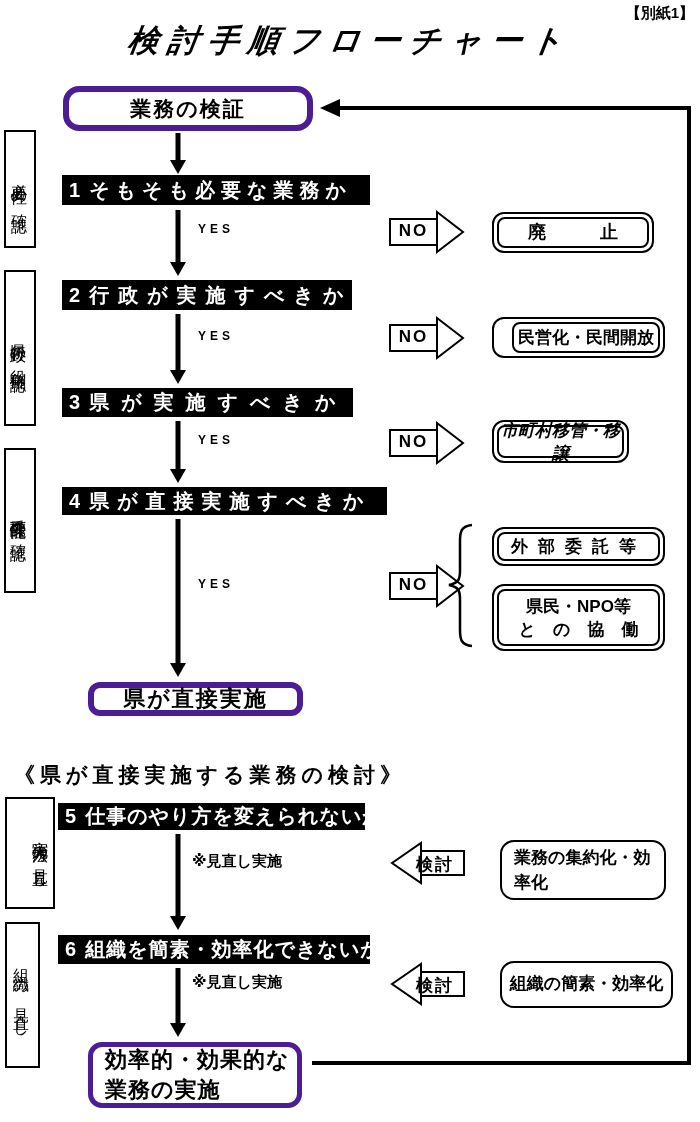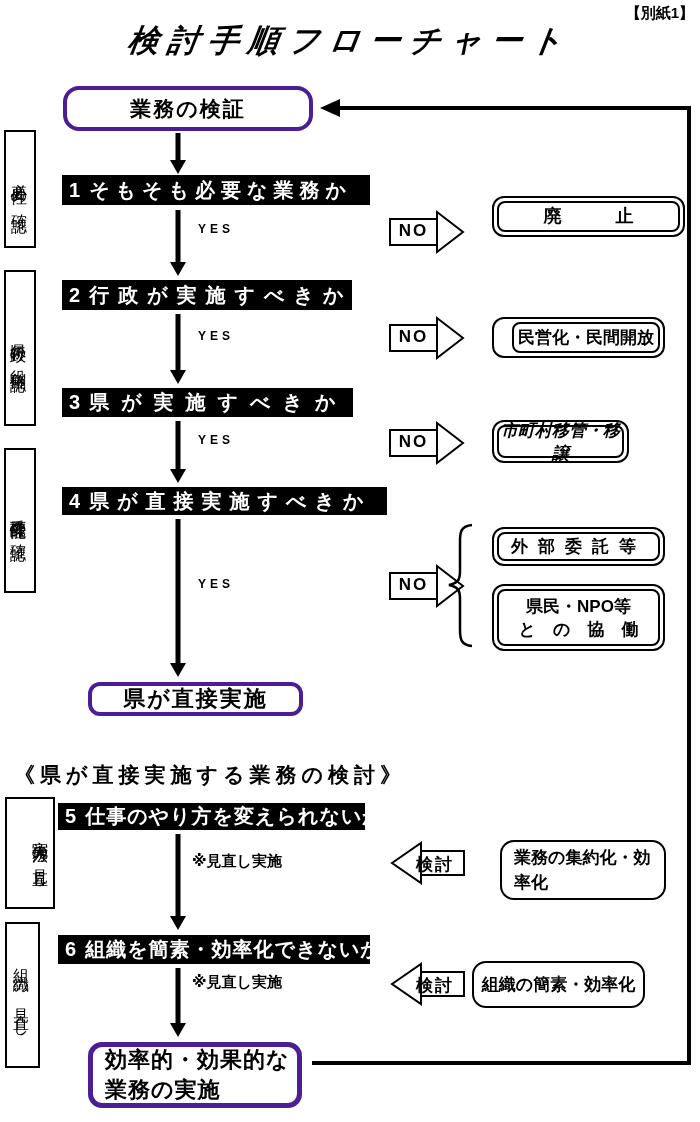--- a/index.html
+++ b/index.html
@@ -4,21 +4,21 @@
 <style>
   html,body{margin:0;padding:0;background:#fff;}
   body{width:700px;height:1122px;position:relative;overflow:hidden;
        font-family:"Liberation Sans","DejaVu Sans",sans-serif;color:#000;}
   .abs{position:absolute;box-sizing:border-box;}
   
   .tag{font-size:15px;font-weight:bold;}
   .title{width:700px;text-align:center;font-size:31px;font-weight:bold;
          font-style:italic;letter-spacing:9px;transform:skewX(-8deg);}
   
-  .thick{background:#fff;border:4px solid #4c1d95;border-radius:15px;
+  .thick{background:#fff;border:6px solid #4c1d95;border-radius:15px;
          display:flex;align-items:center;justify-content:center;
          font-weight:bold;}
   
   .bar{background:#000;color:#fff;font-weight:bold;font-size:20px;
        display:flex;align-items:center;padding-left:7px;white-space:nowrap;overflow:hidden;}
   .bar .num{margin-right:9px;letter-spacing:0;}
   .ls1{letter-spacing:1px;}.ls6{letter-spacing:6px;}
   .ls8{letter-spacing:8px;}.ls9{letter-spacing:9px;}.ls12{letter-spacing:12px;}
   
   .dbox{background:#fff;border:2px solid #000;border-radius:12px;padding:3px;}
@@ -133,21 +133,21 @@
 <div class="abs yes" style="left:198px;top:222px;width:70px;">YES</div>
 <div class="abs yes" style="left:198px;top:329px;width:70px;">YES</div>
 <div class="abs yes" style="left:198px;top:433px;width:70px;">YES</div>
 <div class="abs yes" style="left:198px;top:577px;width:70px;">YES</div>
 
 <div class="abs no-label" style="left:391px;top:221px;width:45px;">NO</div>
 <div class="abs no-label" style="left:391px;top:327px;width:45px;">NO</div>
 <div class="abs no-label" style="left:391px;top:432px;width:45px;">NO</div>
 <div class="abs no-label" style="left:391px;top:575px;width:45px;">NO</div>
 
-<div class="abs dbox" style="left:492px;top:196px;width:193px;height:41px;">
+<div class="abs dbox" style="left:492px;top:212px;width:162px;height:41px;">
   <div class="dbox-inner haishi">廃　　　止</div>
 </div>
 <div class="abs dbox" style="left:492px;top:317px;width:173px;height:41px;padding-left:18px;">
   <div class="dbox-inner">民営化・民間開放</div>
 </div>
 <div class="abs dbox" style="left:492px;top:420px;width:137px;height:43px;font-style:italic;">
   <div class="dbox-inner">市町村移管・移譲</div>
 </div>
 <div class="abs dbox" style="left:492px;top:527px;width:173px;height:39px;">
   <div class="dbox-inner spread">外部委託等</div>
@@ -167,20 +167,20 @@
 
 <div class="abs note" style="left:192px;top:852px;">※見直し実施</div>
 <div class="abs note" style="left:192px;top:973px;">※見直し実施</div>
 
 <div class="abs kento" style="left:406px;top:853px;width:58px;">検討</div>
 <div class="abs kento" style="left:406px;top:974px;width:58px;">検討</div>
 
 <div class="abs sbox" style="left:500px;top:840px;width:166px;height:60px;padding:0 8px 0 12px;">
   <span>業務の集約化・効率化</span>
 </div>
-<div class="abs sbox center" style="left:472px;top:961px;width:173px;height:47px;">
+<div class="abs sbox center" style="left:500px;top:961px;width:173px;height:47px;font-family:Liberation Mono, monospace;">
   <span>組織の簡素・効率化</span>
 </div>
 
 <div class="abs thick" style="left:88px;top:1042px;width:214px;height:66px;border-width:5px;border-radius:14px;
             font-size:22px;justify-content:flex-start;padding-left:12px;line-height:30px;letter-spacing:1px;text-align:left;">
   <span>効率的・効果的な業務の実施</span>
 </div>
 
 </body></html>

